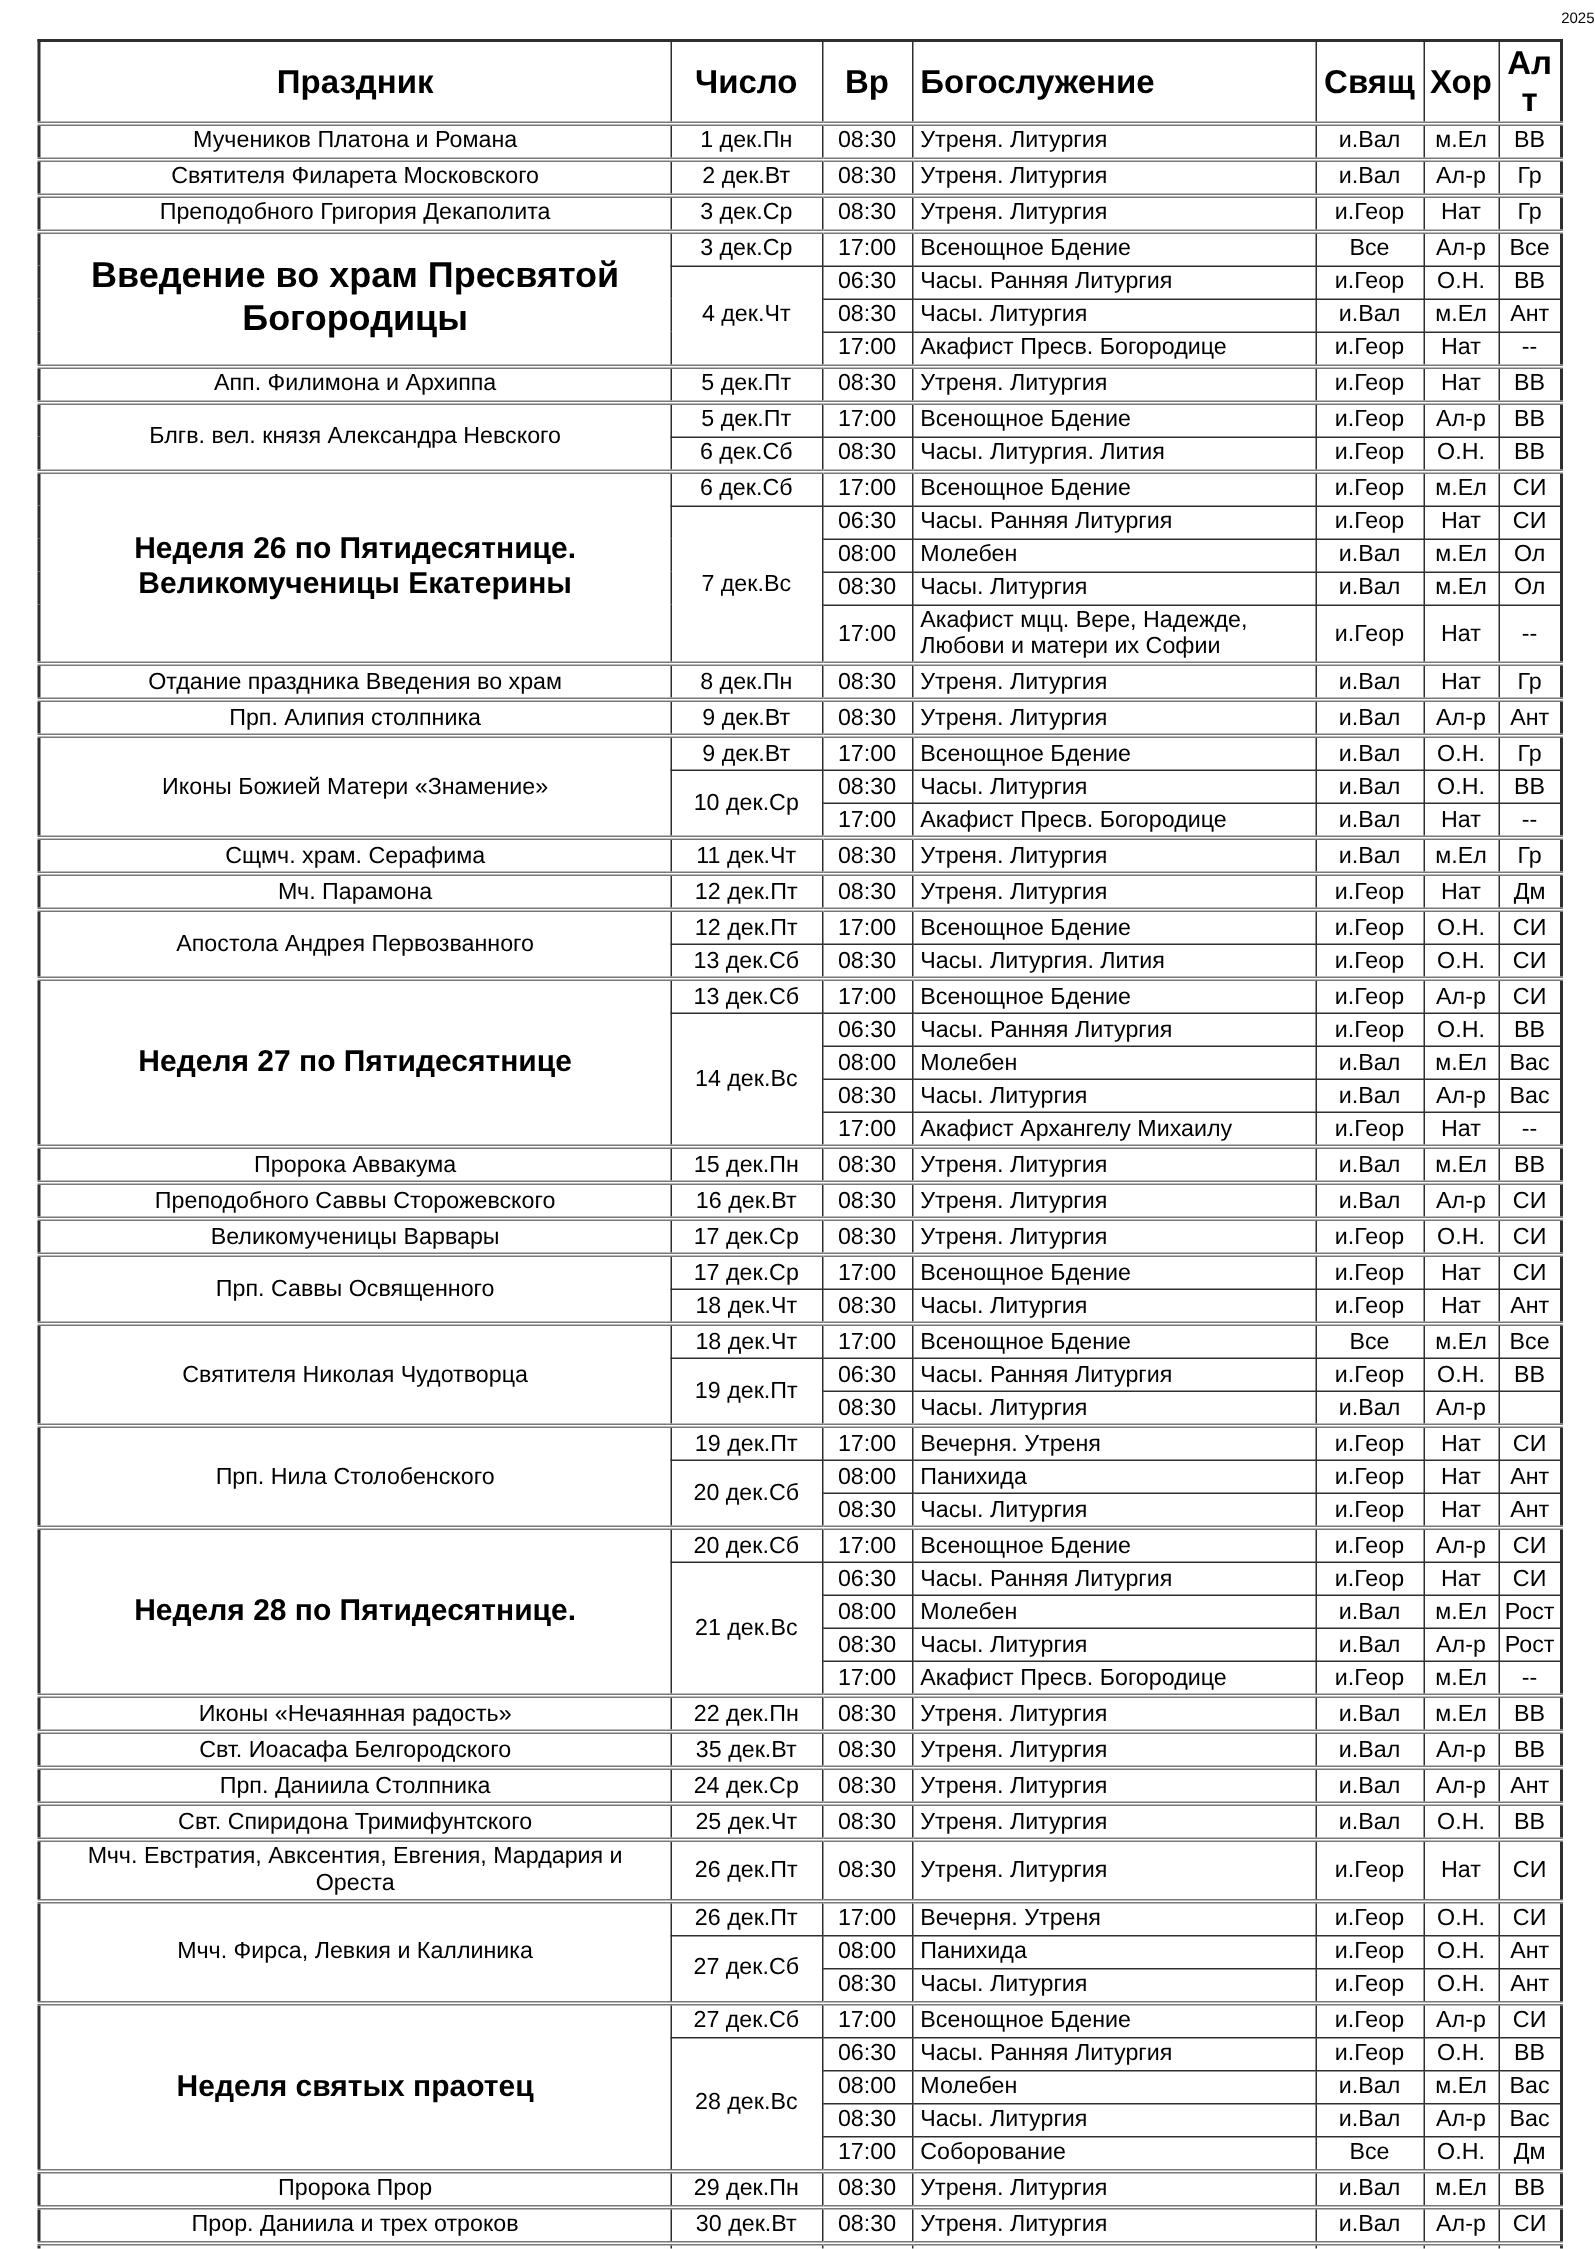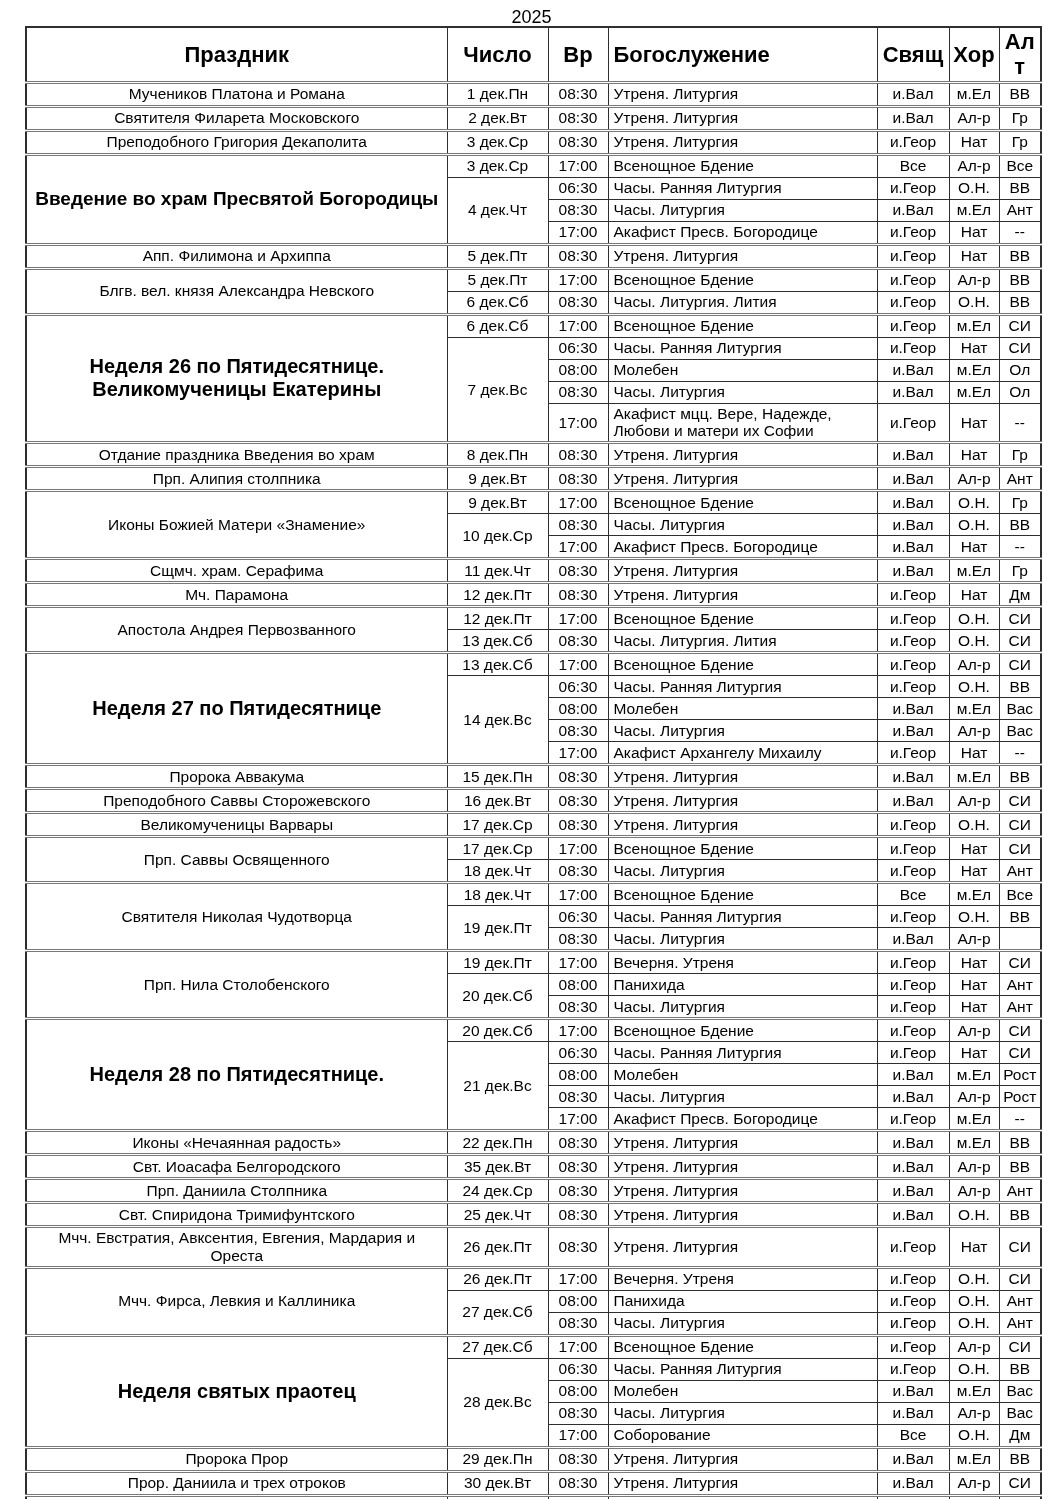--- a/index.html
+++ b/index.html
@@ -6,22 +6,22 @@
     margin: 0;
     padding: 0;
     background: #ffffff;
     width: 1063px;
     height: 1499px;
     overflow: hidden;
     font-family: "Liberation Sans", sans-serif;
     color: #000;
   }
   .page-title {
-    text-align: center;
-    font-size: 18px;
+    text-align: right;
+    font-size: 10px;
     padding-top: 7px;
     height: 19px;
   }
   table.schedule {
     border-collapse: collapse;
     table-layout: fixed;
     width: 1015px;
     margin-left: 25px;
     border: 2px solid #2e2e2e;
   }
@@ -42,21 +42,21 @@
     height: 22px;
   }
   tr.block-start > td, tr.block-start > th {
     border-top: 3px double #787878;
   }
   tbody { border-top: 3px double #787878; }
   .c-service { text-align: left; padding-left: 5px; }
   th.c-service { text-align: left; padding-left: 5px; }
   .c-feast { text-align: center; }
   .feast-bold { font-weight: bold; font-size: 20px; }
-  .feast-large { font-weight: bold; font-size: 19px; line-height: 1.2; }
+  .feast-large { font-weight: bold; font-size: 24px; line-height: 1.2; }
 </style>
 </head>
 <body>
 
 <div class="page-title">2025</div>
 
 <table class="schedule">
   <colgroup>
     <col style="width:421px">
     <col style="width:101px">

